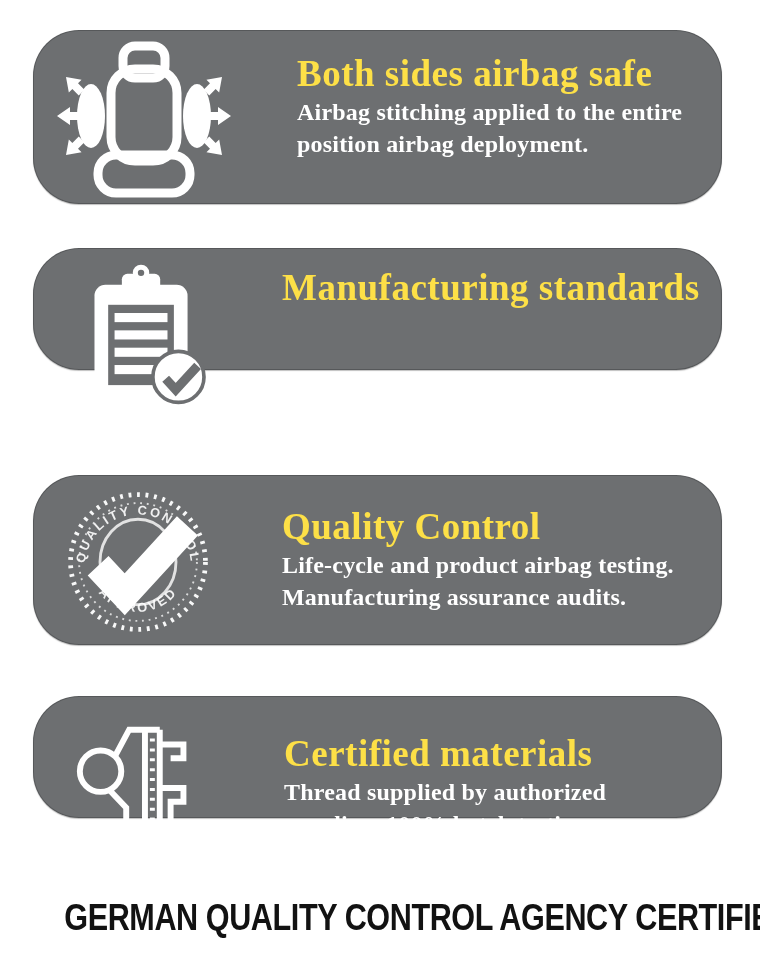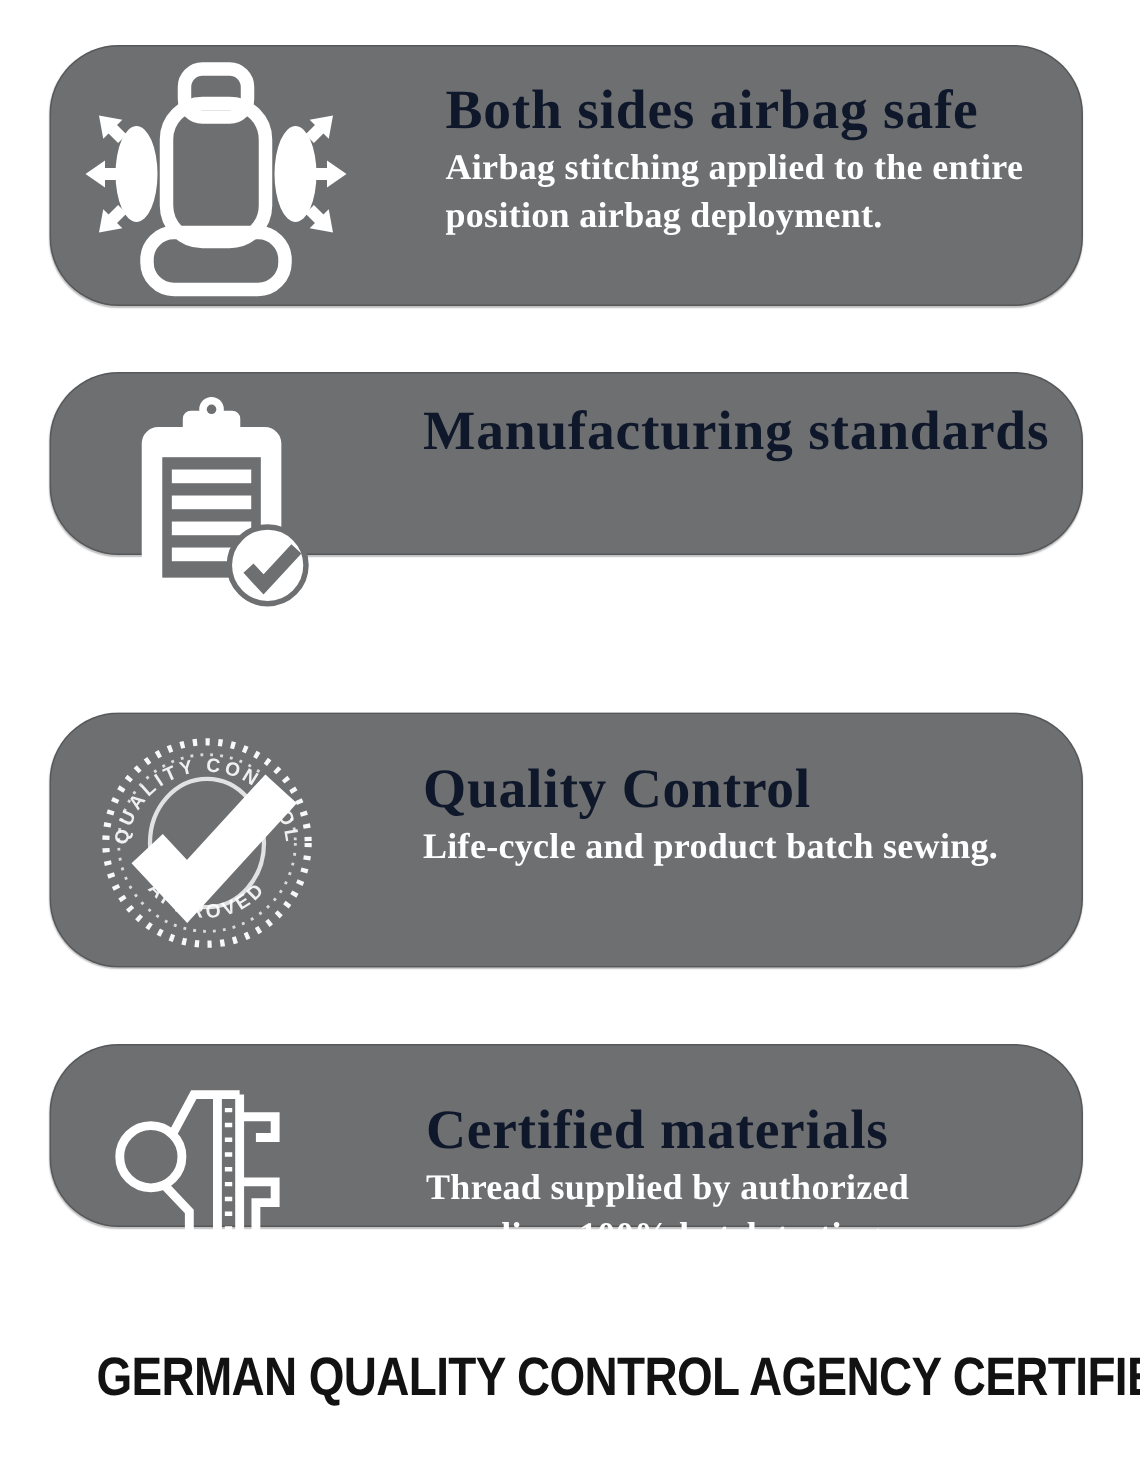--- a/index.html
+++ b/index.html
@@ -20,21 +20,21 @@
   #panel-1 .icon{left:20px;top:8px;}
   #panel-2 .icon{left:44px;top:12px;}
   #panel-3 .icon{left:28px;top:10px;}
   #panel-4 .icon{left:34px;top:12px;}
   .content{position:absolute;}
   #panel-1 .content{left:263px;top:22px;}
   #panel-2 .content{left:248px;top:18px;}
   #panel-3 .content{left:248px;top:30px;}
   #panel-4 .content{left:250px;top:36px;}
   .title{
-    color:#0f172a;font-weight:bold;font-size:37px;line-height:42px;
+    color:#fde047;font-weight:bold;font-size:37px;line-height:42px;
     letter-spacing:.5px;white-space:pre;margin:0;
   }
   .body{margin-top:1px;}
   .body-line{
     display:block;color:#ffffff;font-weight:bold;font-size:24px;
     line-height:32px;letter-spacing:.2px;white-space:pre;
   }
   .footer{position:absolute;top:897px;left:0;width:760px;text-align:center;}
   .footer-inner{
     display:inline-block;font-family:"Liberation Sans",sans-serif;
@@ -112,21 +112,22 @@
       </text>
       <text class="stamp-text">
         <textPath href="#arc-bot" startOffset="50%" text-anchor="middle">APPROVED</textPath>
       </text>
       <path d="M38 84 L66 114 L132 42" stroke="#ffffff" stroke-width="30" fill="none"></path>
     </svg>
   </div>
   <div class="content">
     <div class="title">Quality Control</div>
     <div class="body">
-      <span class="body-line">Life-cycle and product batch sewing.</span>
+      <span class="body-line">Life-cycle and product airbag testing.</span>
+      <span class="body-line">Manufacturing assurance audits.</span>
     </div>
   </div>
 </div>
 
 <div class="panel" id="panel-4">
   <div class="icon">
     <svg width="148" height="148" viewBox="0 0 150 150">
       <g stroke="#ffffff" stroke-width="6" fill="none">
         <circle cx="33" cy="63" r="21"></circle>
         <path d="M47 49 L62 21 L93 21"></path>

